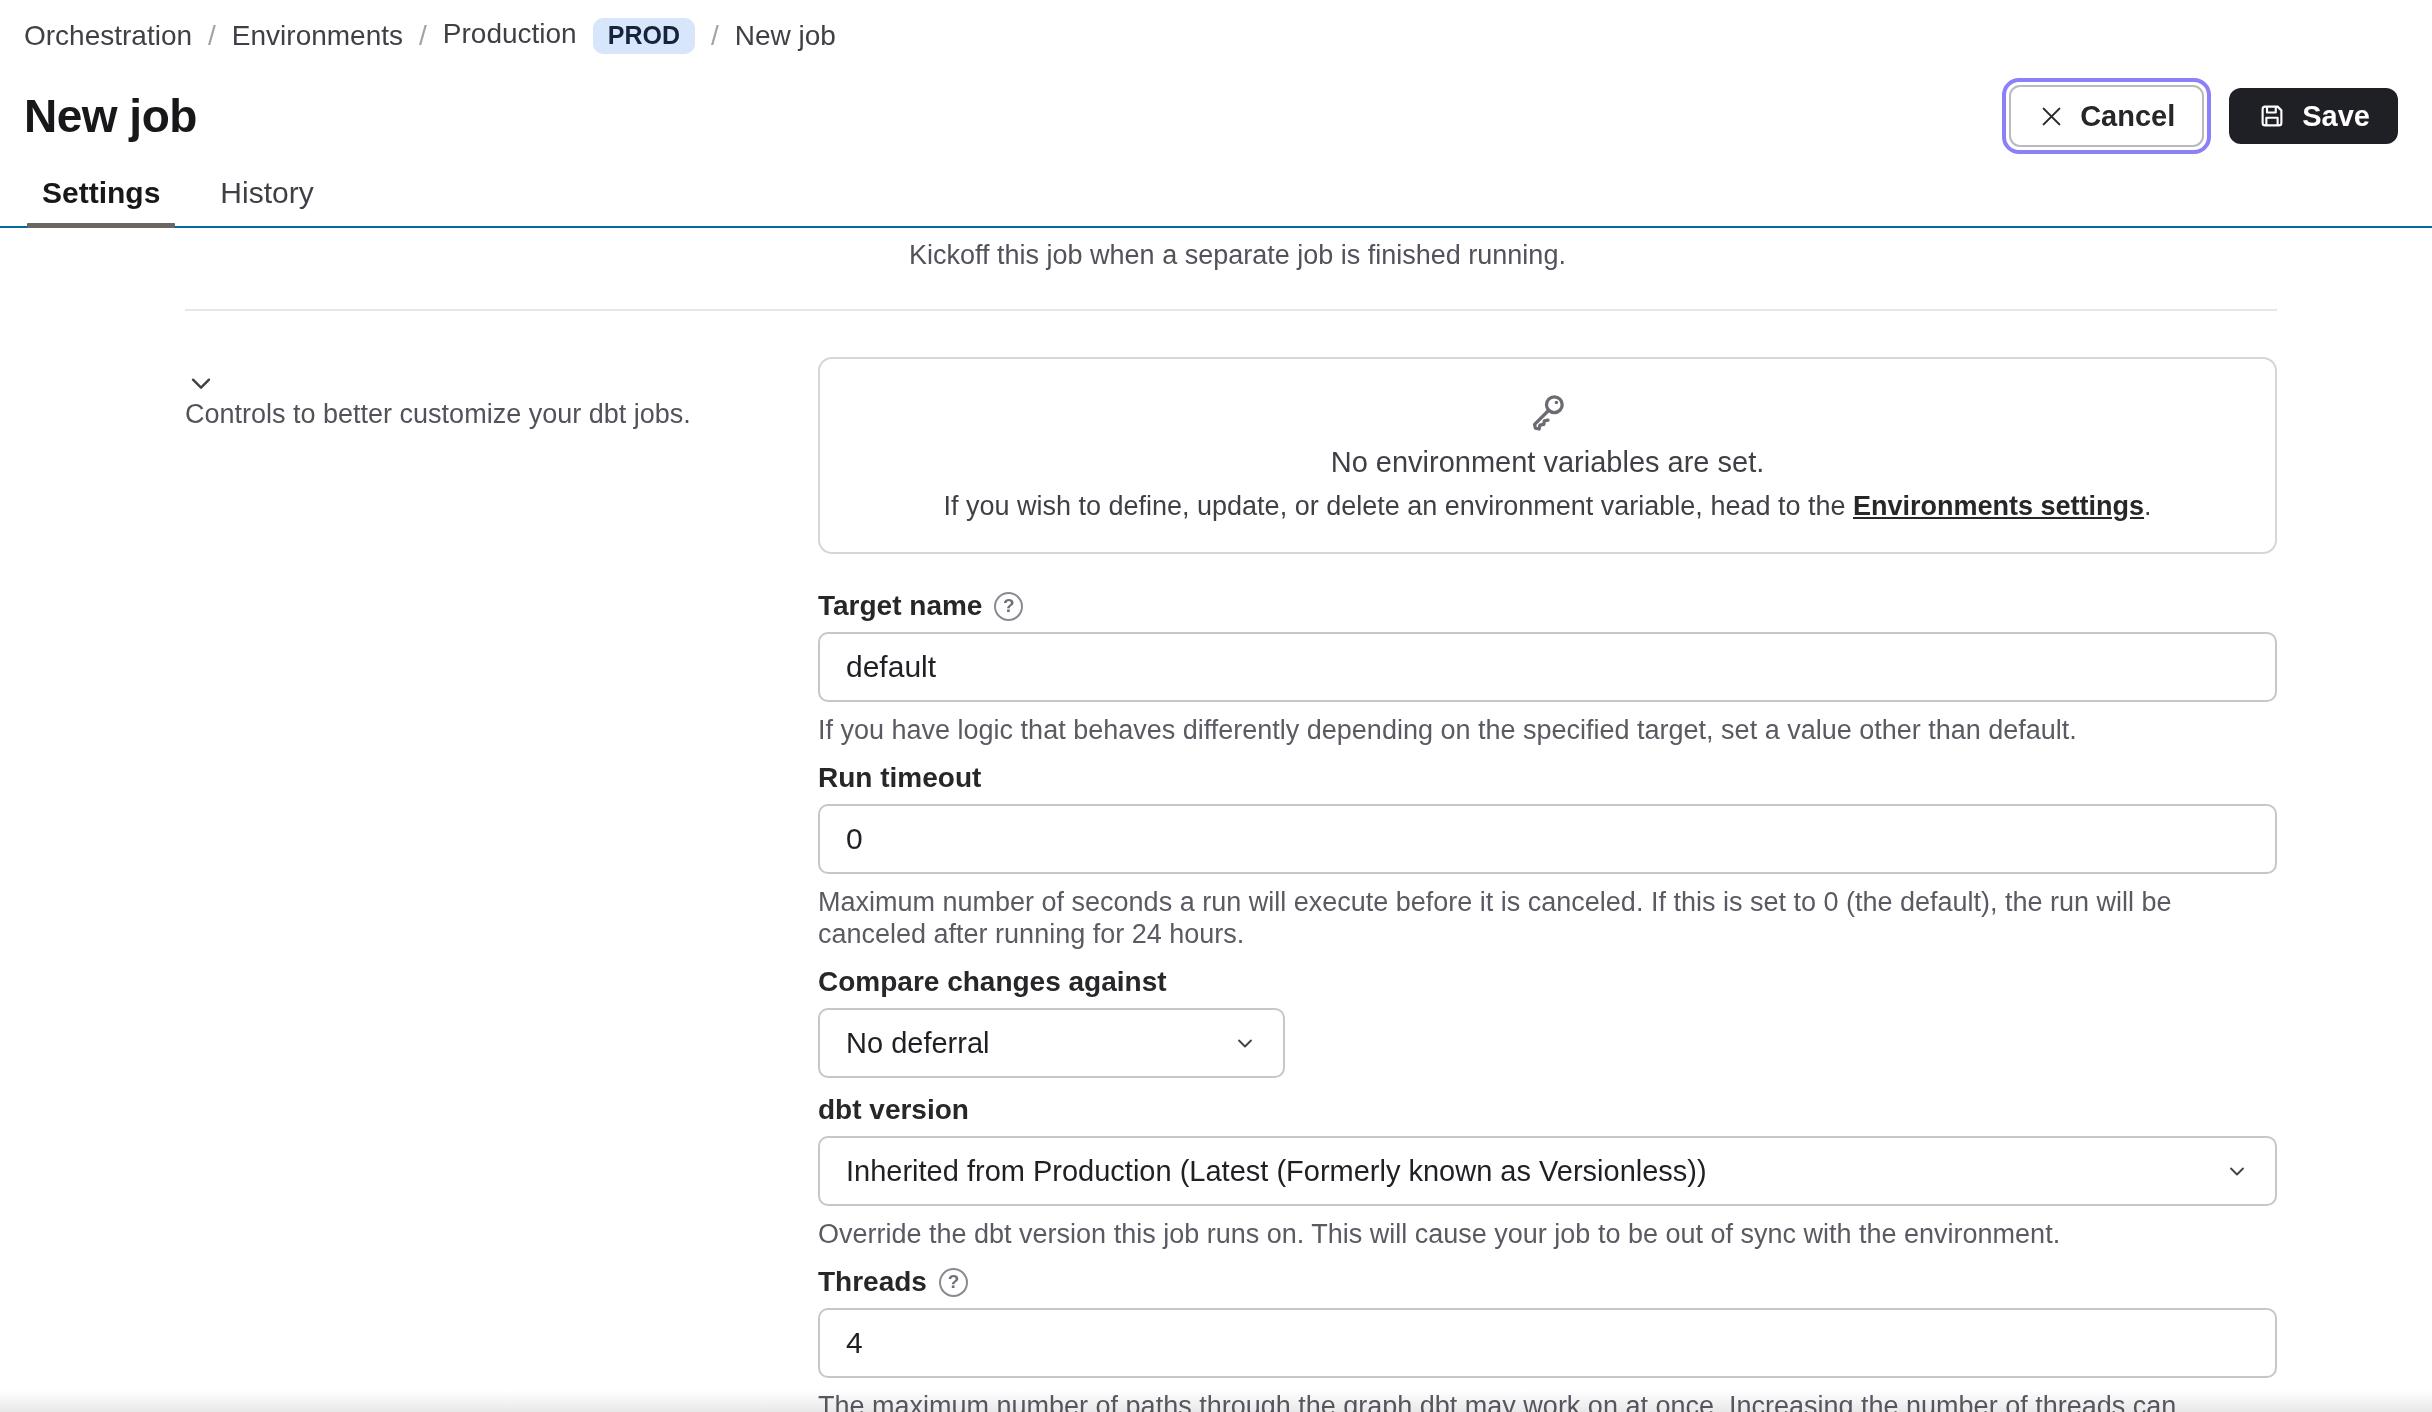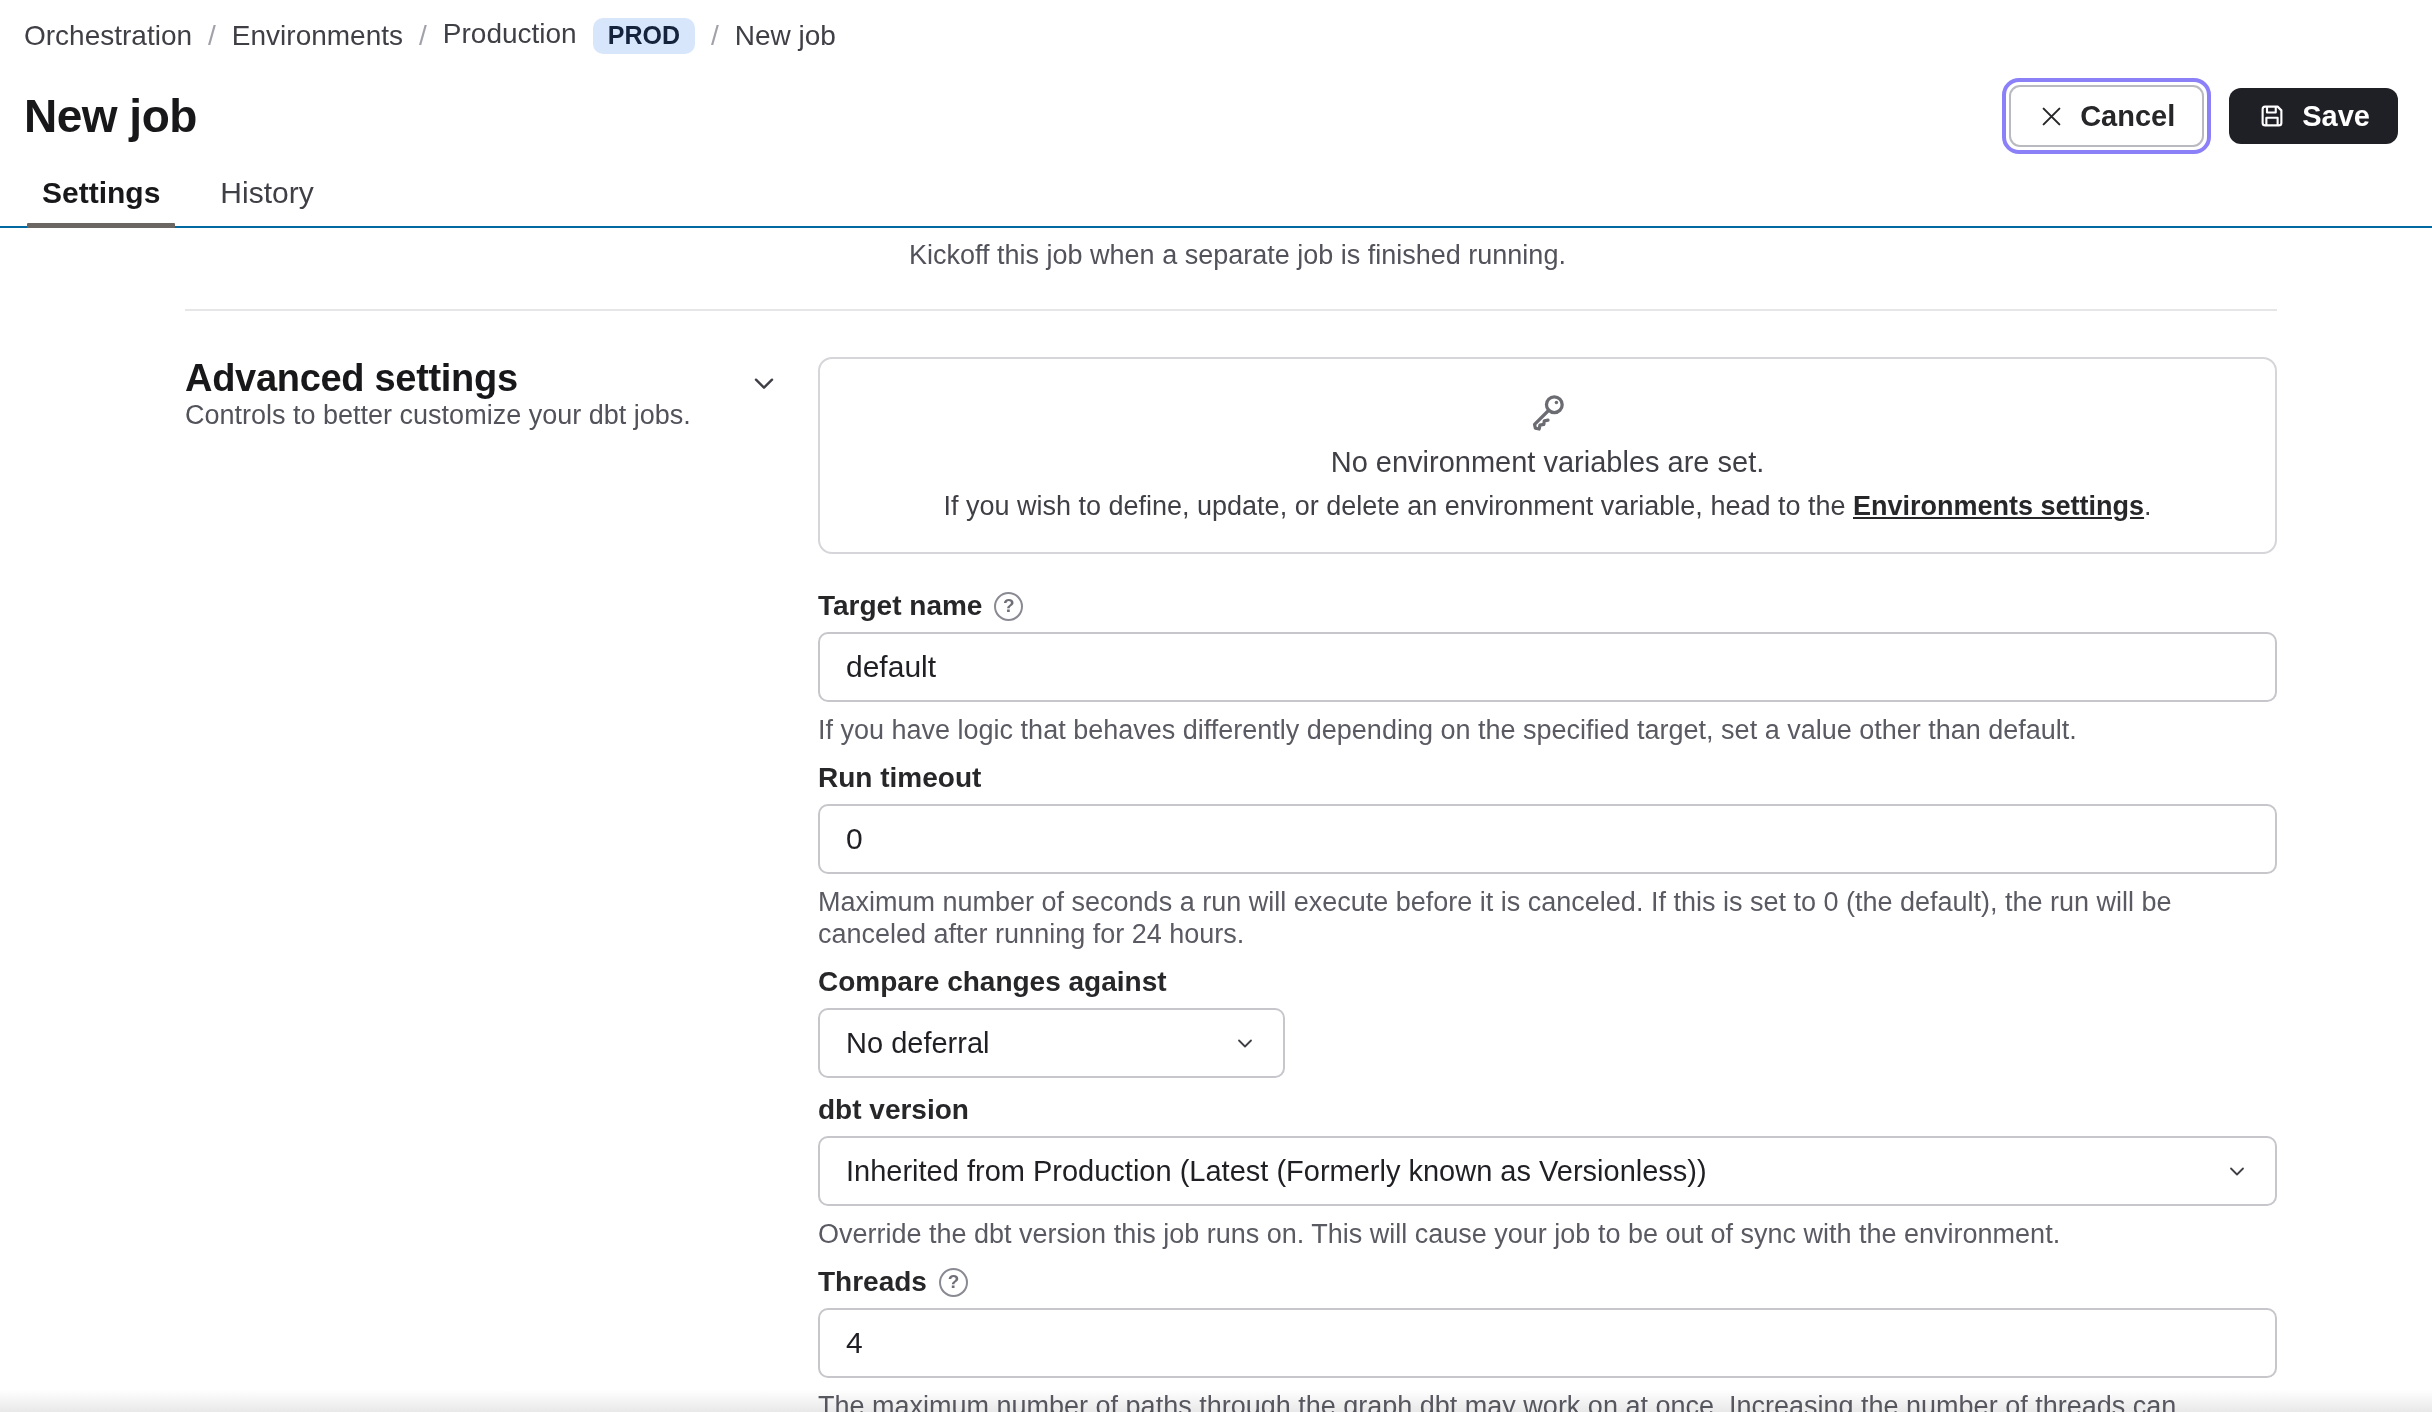--- a/index.html
+++ b/index.html
@@ -183,21 +183,20 @@
   <main>
 
     <p class="kickoff">Kickoff this job when a separate job is finished running.</p>
 
     <hr class="divider">
 
     <section class="advanced">
 
       <div class="adv-left">
         <div class="adv-head">
-          <h2>Advanced settings</h2>
           <span class="chev-btn">
             <svg class="icon-svg" width="32" height="32" viewBox="0 0 24 24" fill="none" stroke="#3f3f46" stroke-width="1.8" stroke-linecap="round" stroke-linejoin="round">
               <path d="M6 9.5 L12 15.5 L18 9.5"></path>
             </svg>
           </span>
         </div>
         <p class="adv-sub">Controls to better customize your dbt jobs.</p>
       </div>
 
       <div class="adv-right">

